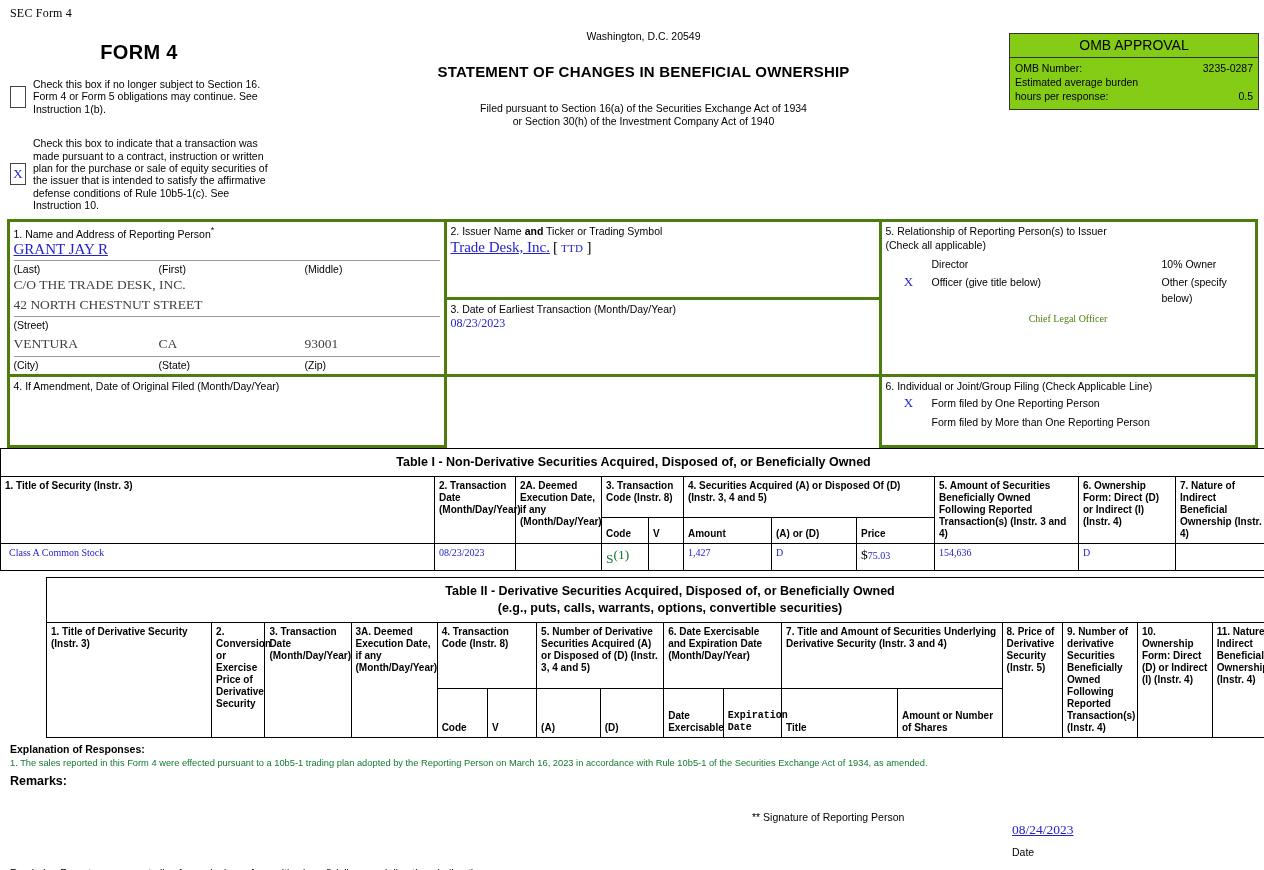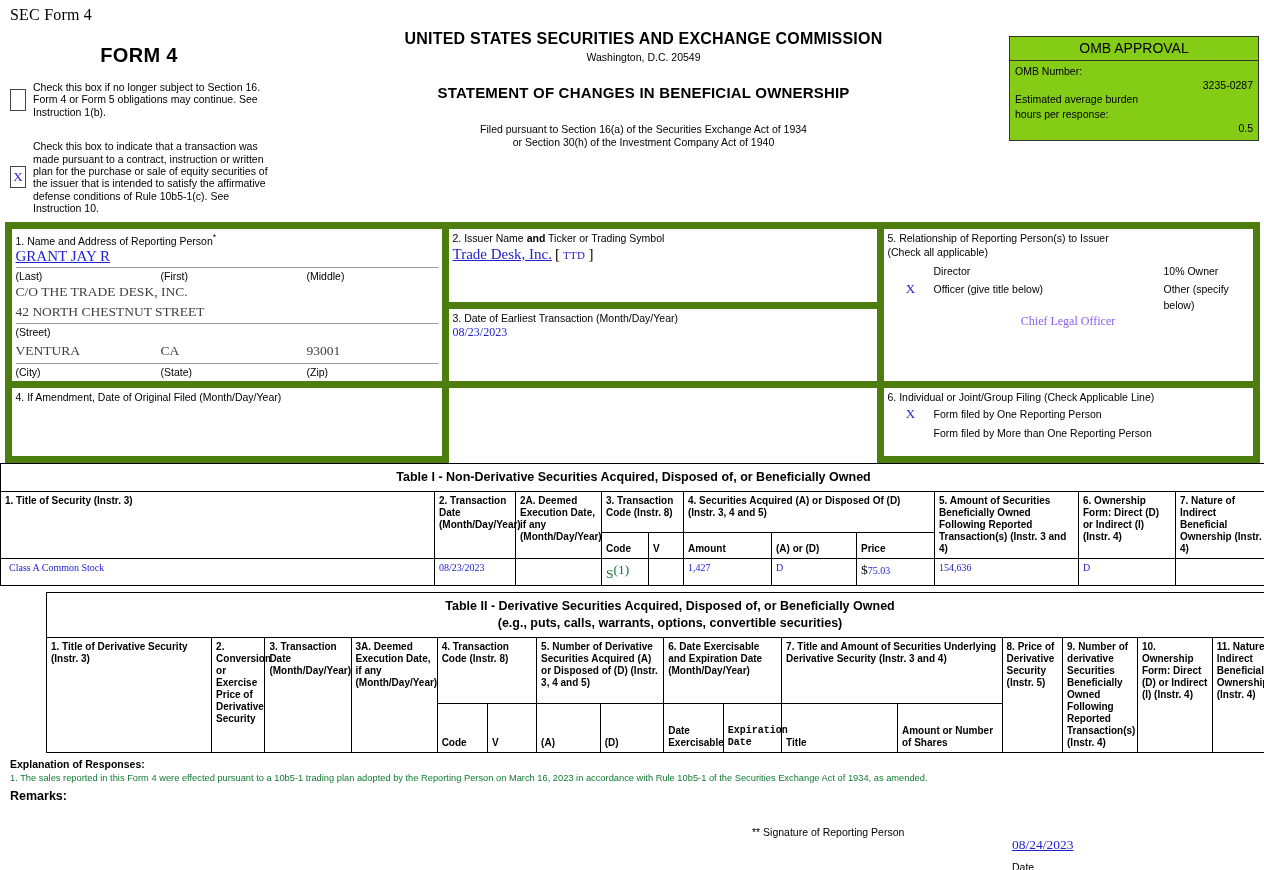--- a/index.html
+++ b/index.html
@@ -17,21 +17,21 @@
     overflow: hidden;
   }
   .page {
     width: 1264px;
     position: relative;
   }
 
   
   .sec-form-label {
     font-family: "Liberation Serif", serif;
-    font-size: 16px;
+    font-size: 12px;
     padding: 6px 0 0 10px;
     letter-spacing: .2px;
   }
 
   
   .header-wrap {
     display: flex;
     align-items: flex-start;
     padding-top: 6px;
   }
@@ -103,33 +103,32 @@
     text-align: center;
     font-size: 14px;
     padding: 3px 0 4px 0;
   }
   .omb-body { padding: 3px 5px 5px 5px; }
   .omb-line {
     display: flex;
     justify-content: space-between;
     font-size: 10.5px;
     line-height: 1.35;
-    flex-direction: column;
   }
   .omb-line .val { text-align: right; }
 
   
   .form-table {
     border-collapse: collapse;
     width: 1248px;
     margin: 8px auto 0 auto;
     table-layout: fixed;
   }
   .form-table td {
-    border: 7px solid #4d7c0f;
+    border: 3px solid #4d7c0f;
     vertical-align: top;
     padding: 3px 4px;
   }
   .lbl { font-size: 10.5px; line-height: 1.25; }
   .val-blue-sm {
     color: #2222cc;
     font-family: "Liberation Serif", serif;
     font-size: 12px;
   }
   .link-blue {
@@ -169,23 +168,24 @@
     flex: 0 0 46px;
     text-align: center;
     color: #2222cc;
     font-family: "Liberation Serif", serif;
     font-size: 13px;
   }
   .rel-a { width: 230px; flex: 0 0 230px; font-size: 10.5px; }
   .rel-b { flex: 1; font-size: 10.5px; }
   .rel-title {
     text-align: center;
-    color: #8b5cf6;
-    font-family: "Liberation Serif", serif;
-    font-size: 12px;
+    color: #4d7c0f;
+    font-family: "Liberation Serif", serif;
+    font-size: 10px;
+    margin-top: 6px;
   }
   .joint-row {
     display: flex;
     align-items: baseline;
     line-height: 1.6;
   }
   .joint-x {
     width: 46px;
     flex: 0 0 46px;
     text-align: center;
@@ -311,21 +311,20 @@
         <div class="check-text">Check this box if no longer subject to Section 16. Form 4 or Form 5 obligations may continue. See Instruction 1(b).</div>
       </div>
 
       <div class="checkrow second">
         <div class="checkbox">X</div>
         <div class="check-text">Check this box to indicate that a transaction was made pursuant to a contract, instruction or written plan for the purchase or sale of equity securities of the issuer that is intended to satisfy the affirmative defense conditions of Rule 10b5-1(c). See Instruction 10.</div>
       </div>
     </div>
 
     <div class="hdr-mid">
-      <div class="agency">UNITED STATES SECURITIES AND EXCHANGE COMMISSION</div>
       <div class="agency-sub">Washington, D.C. 20549</div>
       <div class="stmt-title">STATEMENT OF CHANGES IN BENEFICIAL OWNERSHIP</div>
       <div class="filed-note">
         <div>Filed pursuant to Section 16(a) of the Securities Exchange Act of 1934</div>
         <div>or Section 30(h) of the Investment Company Act of 1940</div>
       </div>
     </div>
 
     <div class="hdr-right">
       <div class="omb-box">

